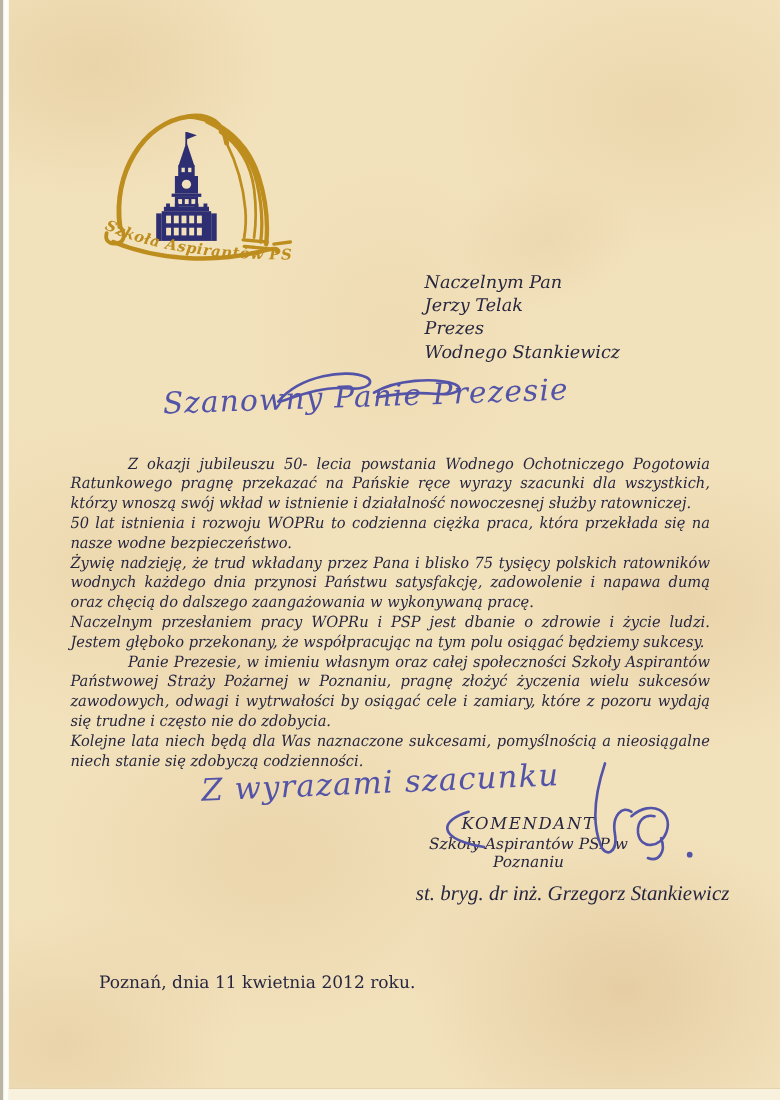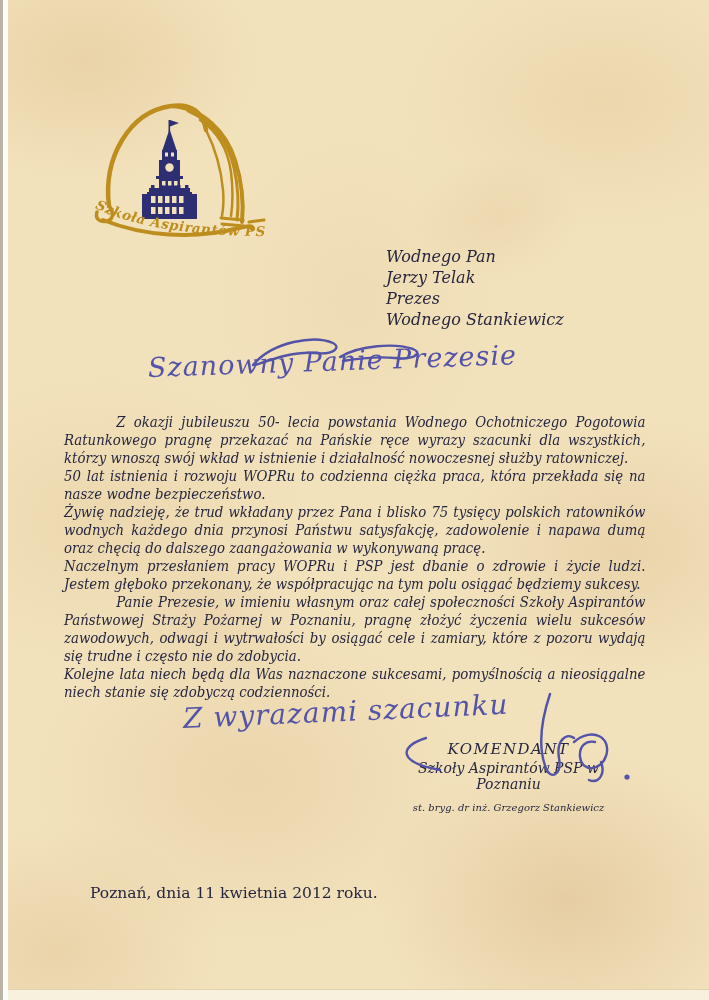--- a/index.html
+++ b/index.html
@@ -54,25 +54,25 @@
     font-style:italic;font-size:14px;line-height:18px;
     color:var(--ink,#26263f);text-align:justify;
   }
   .body-text p{margin:0;}
   .para-indent{text-indent:55px;}
 
   .closing-hw{position:absolute;left:183px;top:702px;font-size:28px;letter-spacing:1px;transform:rotate(-2.5deg);}
 
   .sig-block{
     position:absolute;left:378px;top:740px;width:205px;text-align:center;
-    font-style:italic;color:var(--ink,#26263f);margin-left:28px;
+    font-style:italic;color:var(--ink,#26263f);
   }
   .sig-title{font-size:15px;letter-spacing:1.5px;}
   .sig-org{font-size:14px;margin-top:2px;}
-  .sig-name{font-size:10px;margin-top:10px;white-space:nowrap;}
+  .sig-name{font-size:19px;margin-top:10px;white-space:nowrap;font-family:Liberation Serif, serif;}
   .sig-scribble{position:absolute;left:378px;top:686px;pointer-events:none;}
 
   .date-line{
     position:absolute;left:90px;top:884px;
     font-size:15.5px;color:var(--ink,#26263f);
   }
 </style>
 </head>
 <body>
 
@@ -133,21 +133,21 @@
       </g>
 
       <path id="arc-caption-path" fill="none" stroke="none" d="M 2,112 Q 60,140 172,140"></path>
       <text class="arc-label">
         <textPath href="#arc-caption-path">Szkoła Aspirantów PSP</textPath>
       </text>
     </svg>
   </div>
 
   <div class="recipient">
-    <div>Wodnego Pan</div>
+    <div>Naczelnym Pan</div>
     <div>Jerzy Telak</div>
     <div>Prezes</div>
     <div>Wodnego Stankiewicz</div>
   </div>
 
   <svg class="flourish" width="185" height="48" viewBox="0 0 185 48">
     <path class="pen-stroke" d="M 10,32 C 30,8 72,2 90,10 C 98,14 92,22 72,20 C 52,18 30,26 12,32"></path>
     <path class="pen-stroke" d="M 97,24 C 117,12 152,10 170,16 C 180,20 172,27 152,25 C 132,23 112,26 100,28"></path>
   </svg>
   <div class="handwriting salutation-hw">Szanowny Panie Prezesie</div>

